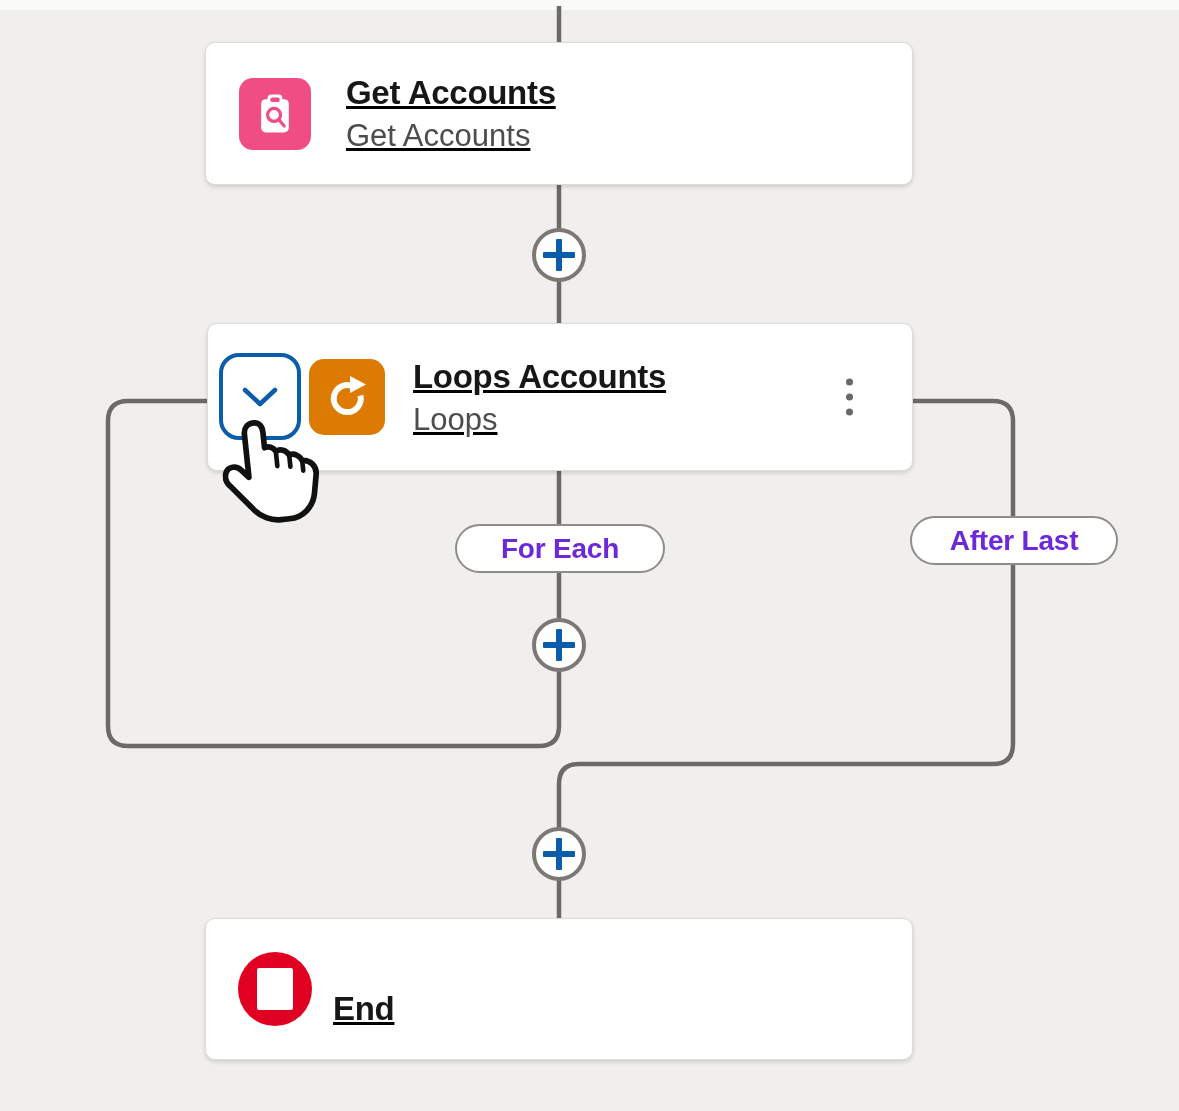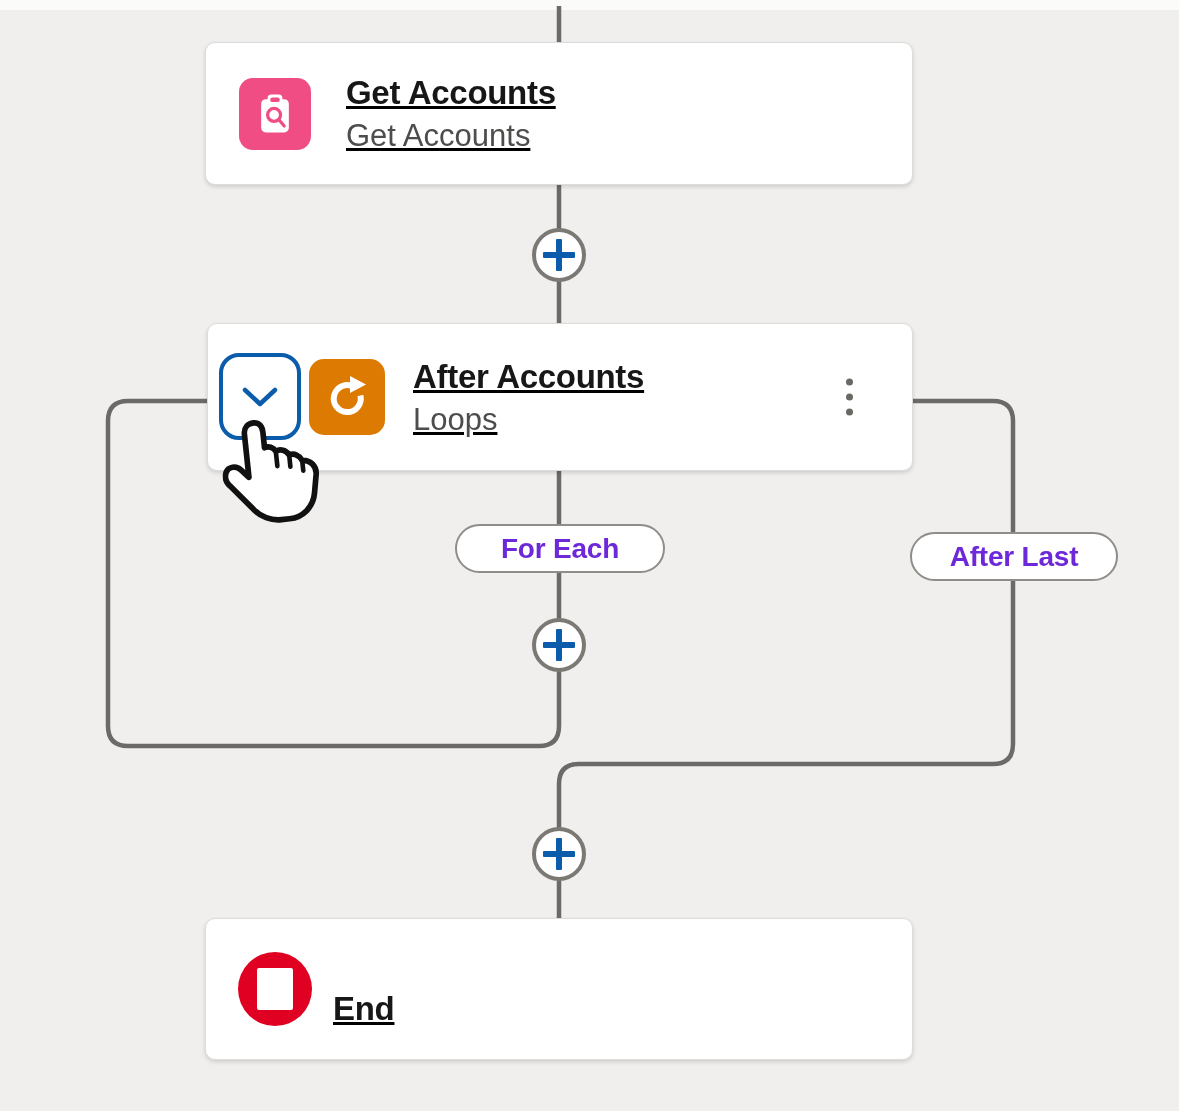--- a/index.html
+++ b/index.html
@@ -113,21 +113,21 @@
   .pill{
     position:absolute;z-index:2;
     height:49px;border-radius:25px;
     background:#fff;border:2px solid var(--pill_border,#8f8d8a);
     box-sizing:border-box;
     display:flex;align-items:center;justify-content:center;
     font-size:28px;font-weight:700;color:#6d28d9;
     letter-spacing:-0.2px;
   }
   .pill-for-each{left:455px;top:524px;width:210px;}
-  .pill-after-last{left:910px;top:532px;width:208px;text-align:center;}
+  .pill-after-last{left:910px;top:516px;width:208px;text-align:center;}
 
   
   .hand{position:absolute;left:223px;top:416px;z-index:6;transform:rotate(-6deg);}
 </style>
 </head>
 <body>
 
 <div class="canvas">
 
   <div class="top-strip"></div>
@@ -163,21 +163,21 @@
         <path d="M6,5 L21,19 L36,5" fill="none" stroke="var(--accent_blue,#0b5cab)" stroke-width="4.5" stroke-linecap="round" stroke-linejoin="round"></path>
       </svg>
     </div>
     <div class="icon-sq orange">
       <svg width="52" height="52" viewBox="0 0 52 52">
         <path d="M33.2,16 A13.5,13.5 0 1 0 39.4,24.5" fill="none" stroke="#ffffff" stroke-width="6" stroke-linecap="butt"></path>
         <polygon points="29,5 45,13.5 29,22" fill="#ffffff"></polygon>
       </svg>
     </div>
     <div class="card-text">
-      <div class="title">After Accounts</div>
+      <div class="title">Loops Accounts</div>
       <div class="subtitle">Loops</div>
     </div>
     <div class="kebab">
       <i></i>
         <i></i>
         <i></i>
     </div>
   </div>
 
   <div class="pill pill-for-each">For Each</div>

